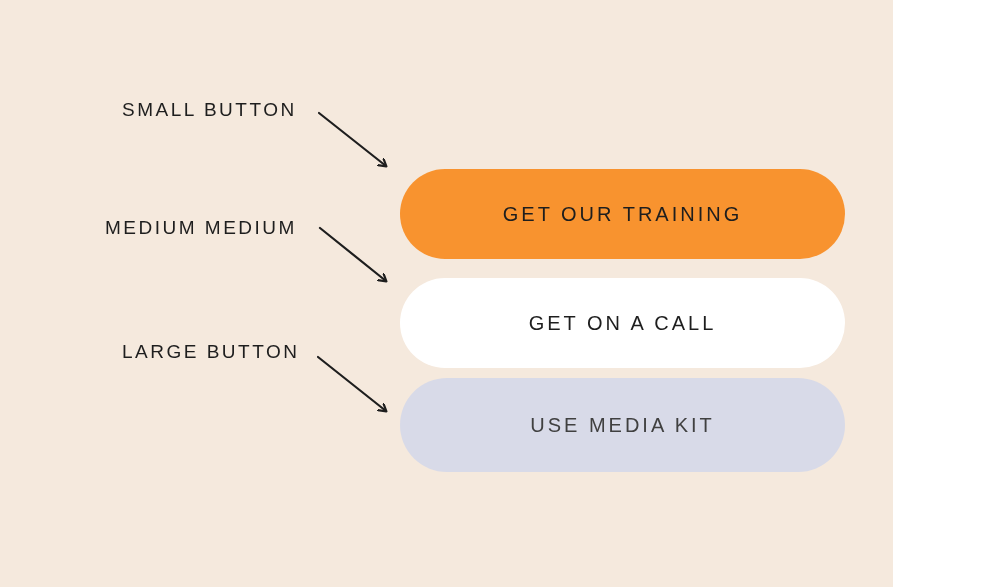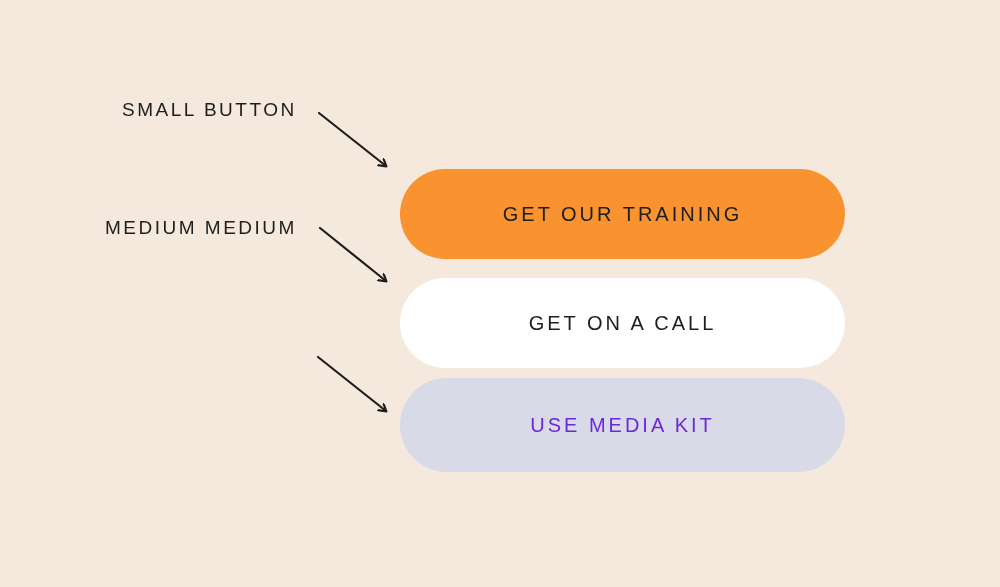--- a/index.html
+++ b/index.html
@@ -3,21 +3,21 @@
 <meta charset="utf-8">
 <style>
   * { margin: 0; padding: 0; box-sizing: border-box; }
   html, body { width: 100%; height: 100%; }
   body {
     font-family: "Liberation Sans", "DejaVu Sans", sans-serif;
     display: flex; align-items: flex-start; justify-content: flex-start;
   }
   .canvas {
     position: relative;
-    width: 1000px;
+    width: 893px;
     height: 587px;
     overflow: hidden;
   }
   .anno-label {
     position: absolute;
     font-size: 19px;
     font-weight: 500;
     letter-spacing: 2.5px;
     white-space: nowrap;
   }
@@ -52,20 +52,21 @@
 </style>
 </head>
 <body>
 
 <div class="canvas" style="background-color: rgb(245, 233, 221); color: rgb(30, 30, 30);">
 
   <div class="anno-label" id="label-small">SMALL BUTTON</div>
 
   <div class="anno-label" id="label-medium">MEDIUM MEDIUM</div>
 
+  <div class="anno-label" id="label-large">LARGE BUTTON</div>
 
   <svg class="arrow-layer" viewBox="0 0 1000 587" xmlns="http://www.w3.org/2000/svg">
     <defs>
       <marker id="arrowhead" markerWidth="10" markerHeight="10" refX="7" refY="4.5" orient="auto" markerUnits="userSpaceOnUse">
         <path d="M0,0 L7.5,4.5 L0,9" fill="none" stroke="#1E1E1E" stroke-width="2.2" stroke-linecap="round" stroke-linejoin="round"></path>
       </marker>
     </defs>
     <g stroke="#1E1E1E" stroke-width="2.2" stroke-linecap="round" fill="none">
       <line x1="319" y1="113" x2="386" y2="166" marker-end="url(#arrowhead)"></line>
       <line x1="320" y1="228" x2="386" y2="281" marker-end="url(#arrowhead)"></line>
@@ -74,17 +75,17 @@
   </svg>
 
   <button class="pill" id="btn-medium" style="background-color: rgb(255, 255, 255); color: rgb(30, 30, 30);">
     <span>GET ON A CALL</span>
   </button>
 
   <button class="pill" id="btn-small" style="background-color: rgb(248, 147, 47); color: rgb(30, 30, 30);">
     <span>GET OUR TRAINING</span>
   </button>
 
-  <button class="pill" id="btn-large" style="background-color: rgb(216, 218, 232); color: #6d28d9;">
+  <button class="pill" id="btn-large" style="background-color: rgb(216, 218, 232); color: #404040;">
     <span>USE MEDIA KIT</span>
   </button>
 
 </div>
 
 </body></html>

